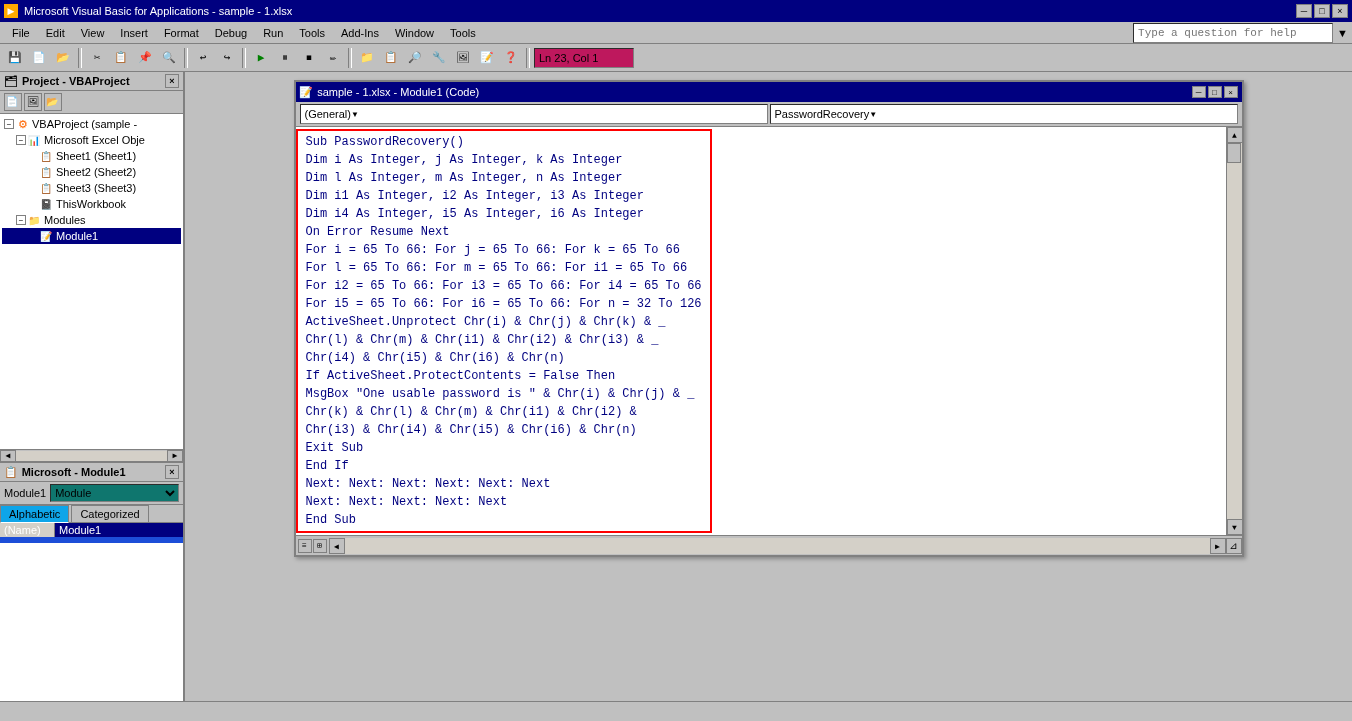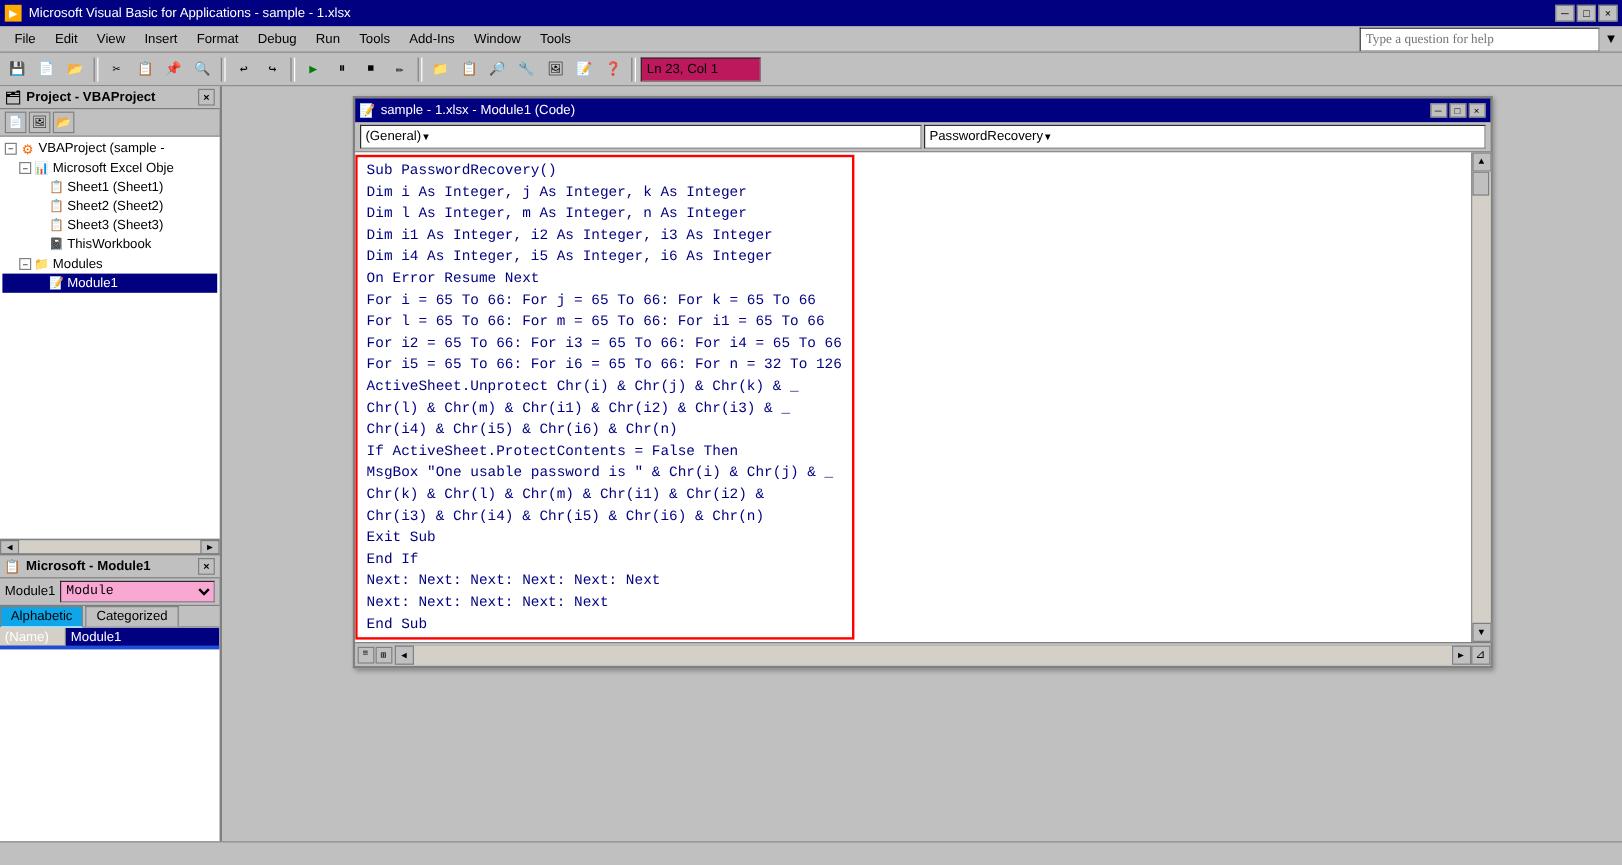--- a/index.html
+++ b/index.html
@@ -120,21 +120,21 @@
       font-family: Arial, sans-serif;
       font-size: 11px;
     }
     #help-input {
       background: white;
       border: 1px inset #808080;
       padding: 1px 4px;
       height: 20px;
       width: 200px;
       font-size: 11px;
-      font-family: Liberation Serif, serif;
+      font-family: Liberation Mono, monospace;
     }
 
     
     #main-area {
       display: flex;
       height: calc(721px - 22px - 22px - 28px - 20px);
     }
 
     
     #left-panel {
@@ -275,22 +275,22 @@
       padding: 2px 4px;
       gap: 4px;
       border-bottom: 1px solid #808080;
       font-family: Arial, sans-serif;
       font-size: 11px;
     }
     #module-type-select {
       flex: 1;
       height: 18px;
       font-size: 11px;
-      font-family: Liberation Mono, monospace;
-      background: #f9a8d4;
+      font-family: Liberation Sans, sans-serif;
+      background: #0f766e;
       border: 1px inset #808080;
     }
     #props-tabs {
       display: flex;
       border-bottom: 1px solid #808080;
       background: #c0c0c0;
     }
     .props-tab {
       padding: 2px 8px;
       font-family: Arial, sans-serif;
@@ -309,21 +309,21 @@
     }
     #props-table {
       flex: 1;
       overflow-y: auto;
       background: white;
       font-family: Arial, sans-serif;
       font-size: 11px;
     }
     .props-row {
       display: flex;
-      border-bottom: 3px solid #1d4ed8;
+      border-bottom: 6px solid #1d4ed8;
       min-height: 18px;
     }
     .props-row.selected { background: #000080; color: white; }
     .props-col-name {
       width: 55px;
       padding: 1px 4px;
       border-right: 1px solid #808080;
       background: #d4d0c8;
       display: flex;
       align-items: center;

